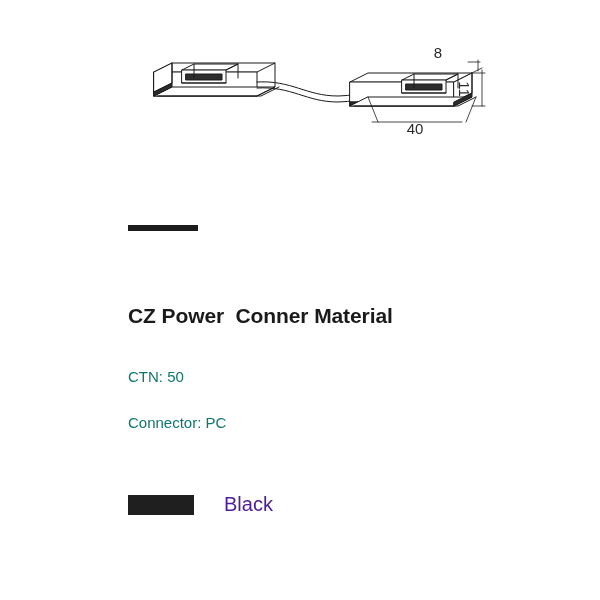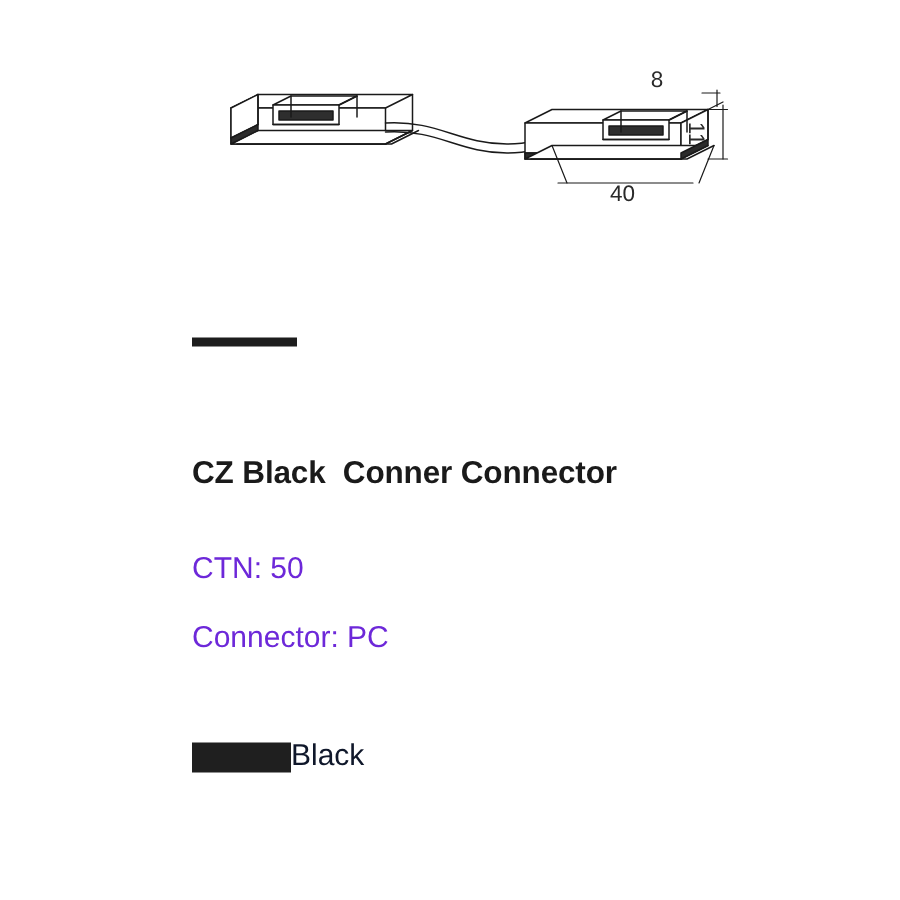--- a/index.html
+++ b/index.html
@@ -62,46 +62,46 @@
     font-size: 21px;
     font-weight: bold;
     color: #1a1a1a;
     letter-spacing: -0.1px;
     white-space: pre;
   }
 
   .spec-line {
     position: absolute;
     left: 0;
-    font-size: 20px;
+    font-size: 15px;
     font-weight: normal;
-    color: #6d28d9;
+    color: #0f766e;
     white-space: pre;
     text-align: center;
   }
   #spec-ctn { top: 143px; }
   #spec-material { top: 189px; }
 
   #color-row {
     position: absolute;
     left: 0;
     top: 268px;
     display: flex;
     align-items: center;
   }
   #color-swatch {
     width: 66px;
     height: 20px;
     background: #1f1f1f;
     flex: 0 0 auto;
   }
   #color-label {
-    margin-left: 0;
+    margin-left: 30px;
     font-size: 20px;
-    color: #0f172a;
+    color: #4c1d95;
     white-space: pre;
   }
 
   .dim-text {
     font-family: "Liberation Sans", sans-serif;
     font-size: 15px;
     fill: #2a2a2a;
   }
 </style>
 </head>
@@ -190,21 +190,21 @@
       <text class="dim-text" x="328" y="28" text-anchor="middle">8</text>
       <text class="dim-text" x="349" y="59" text-anchor="middle" transform="rotate(90 349 59)">11</text>
       <text class="dim-text" x="305" y="104" text-anchor="middle">40</text>
     </svg>
   </div>
 
   <div id="info-block">
 
     <div id="accent-rule" style="background: rgb(29, 29, 29);"></div>
 
-    <h1 id="product-title">CZ Black  Conner Connector</h1>
+    <h1 id="product-title">CZ Power  Conner Material</h1>
 
     <div class="spec-line" id="spec-ctn">CTN: 50</div>
 
     <div class="spec-line" id="spec-material">Connector: PC</div>
 
     <div id="color-row">
       <div id="color-swatch" style="background: rgb(31, 31, 31);"></div>
       <div id="color-label">Black</div>
     </div>
 

